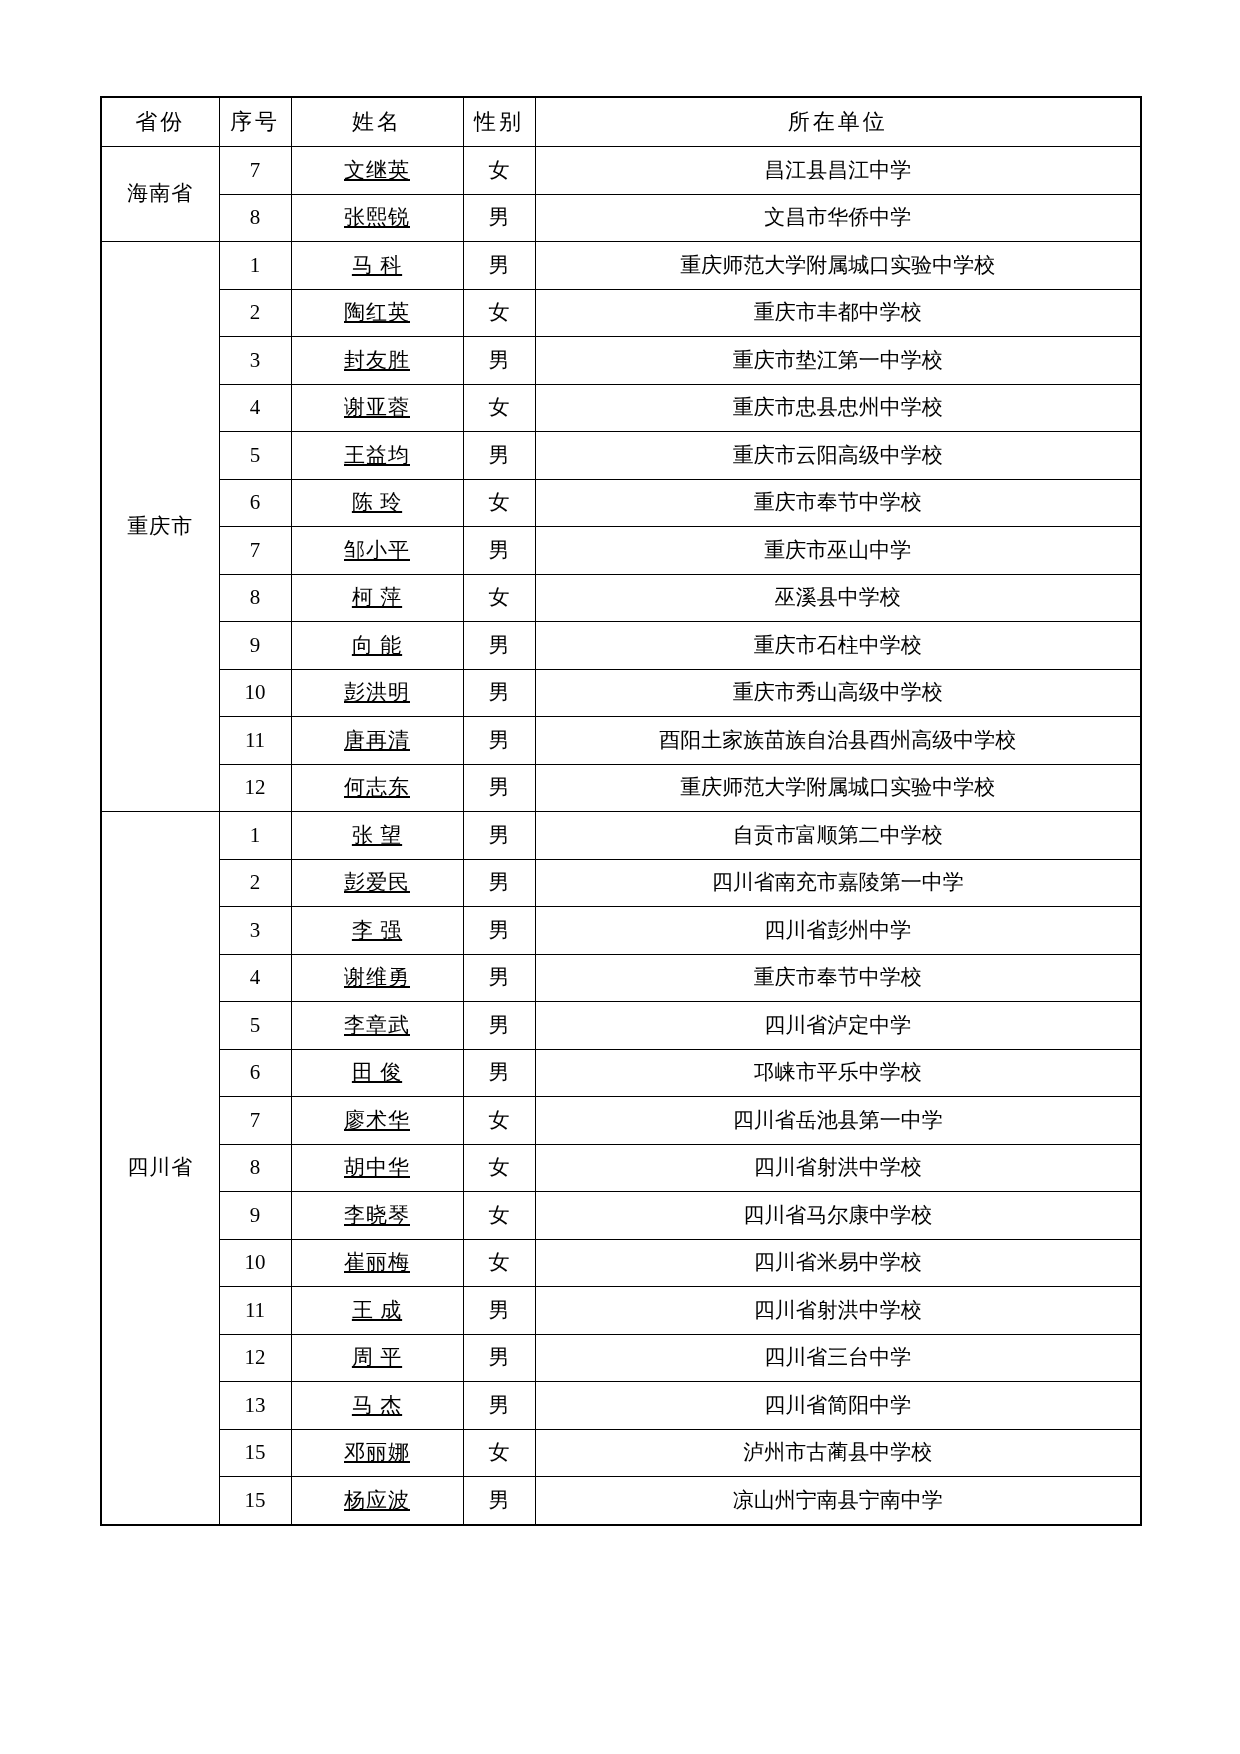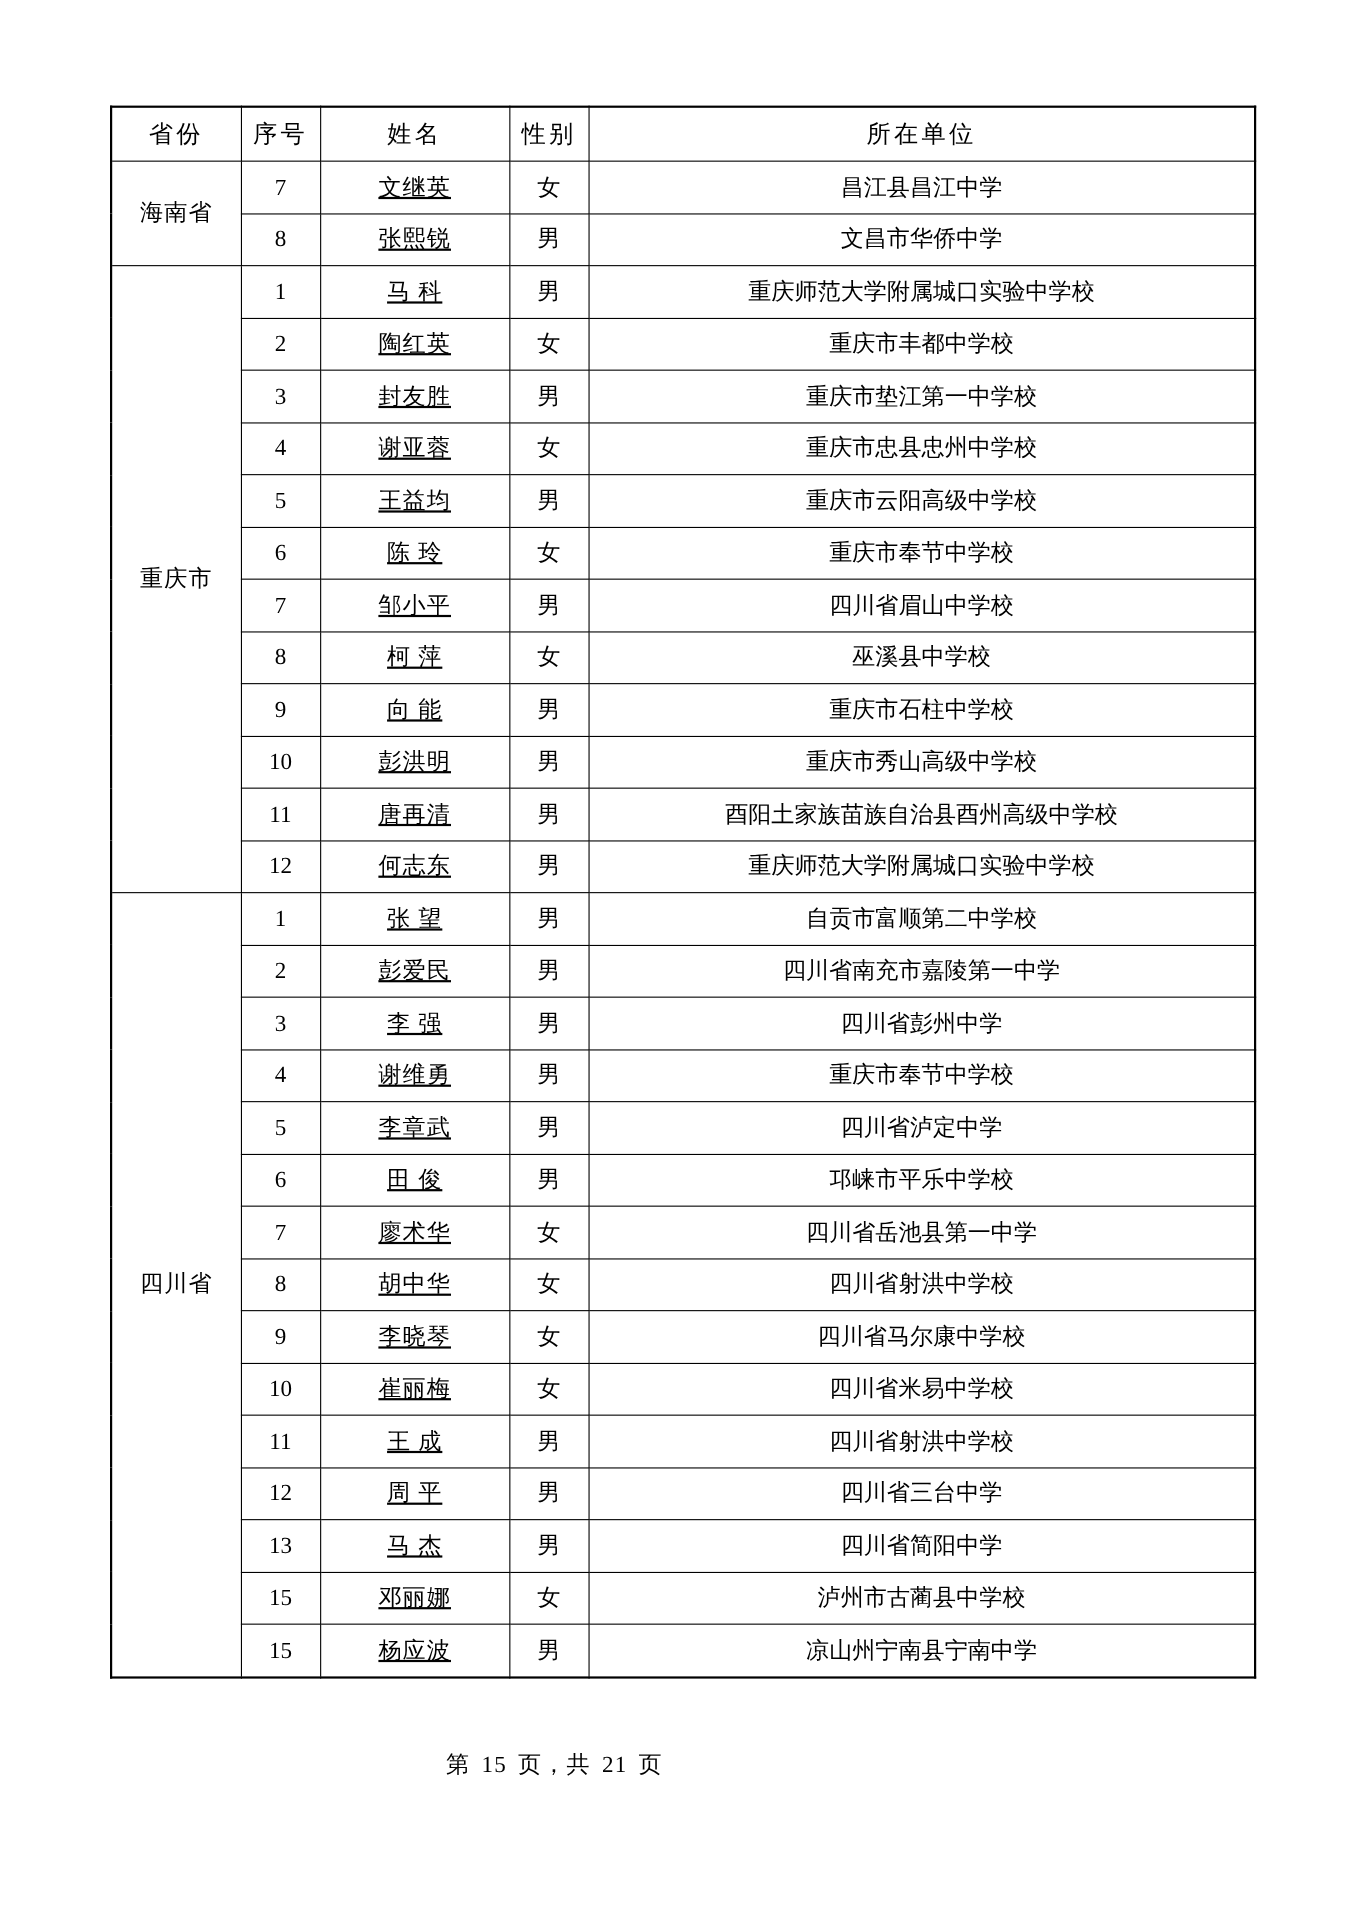--- a/index.html
+++ b/index.html
@@ -144,21 +144,21 @@
         <tr>
           <td>6</td>
           <td class="name-cell">陈 玲</td>
           <td>女</td>
           <td class="unit-cell">重庆市奉节中学校</td>
         </tr>
         <tr>
           <td>7</td>
           <td class="name-cell">邹小平</td>
           <td>男</td>
-          <td class="unit-cell">四川省眉山中学校</td>
+          <td class="unit-cell">重庆市巫山中学</td>
         </tr>
         <tr>
           <td>8</td>
           <td class="name-cell">柯 萍</td>
           <td>女</td>
           <td class="unit-cell">巫溪县中学校</td>
         </tr>
         <tr>
           <td>9</td>
           <td class="name-cell">向 能</td>
@@ -270,21 +270,14 @@
         </tr>
         <tr>
           <td>15</td>
           <td class="name-cell">杨应波</td>
           <td>男</td>
           <td class="unit-cell">凉山州宁南县宁南中学</td>
         </tr>
       </tbody>
   </table>
 
-  <div class="footer">
-    <span>第</span>
-    <span>15</span>
-    <span>页，共</span>
-    <span>21</span>
-    <span>页</span>
-  </div>
 
 </div>
 
 </body></html>

